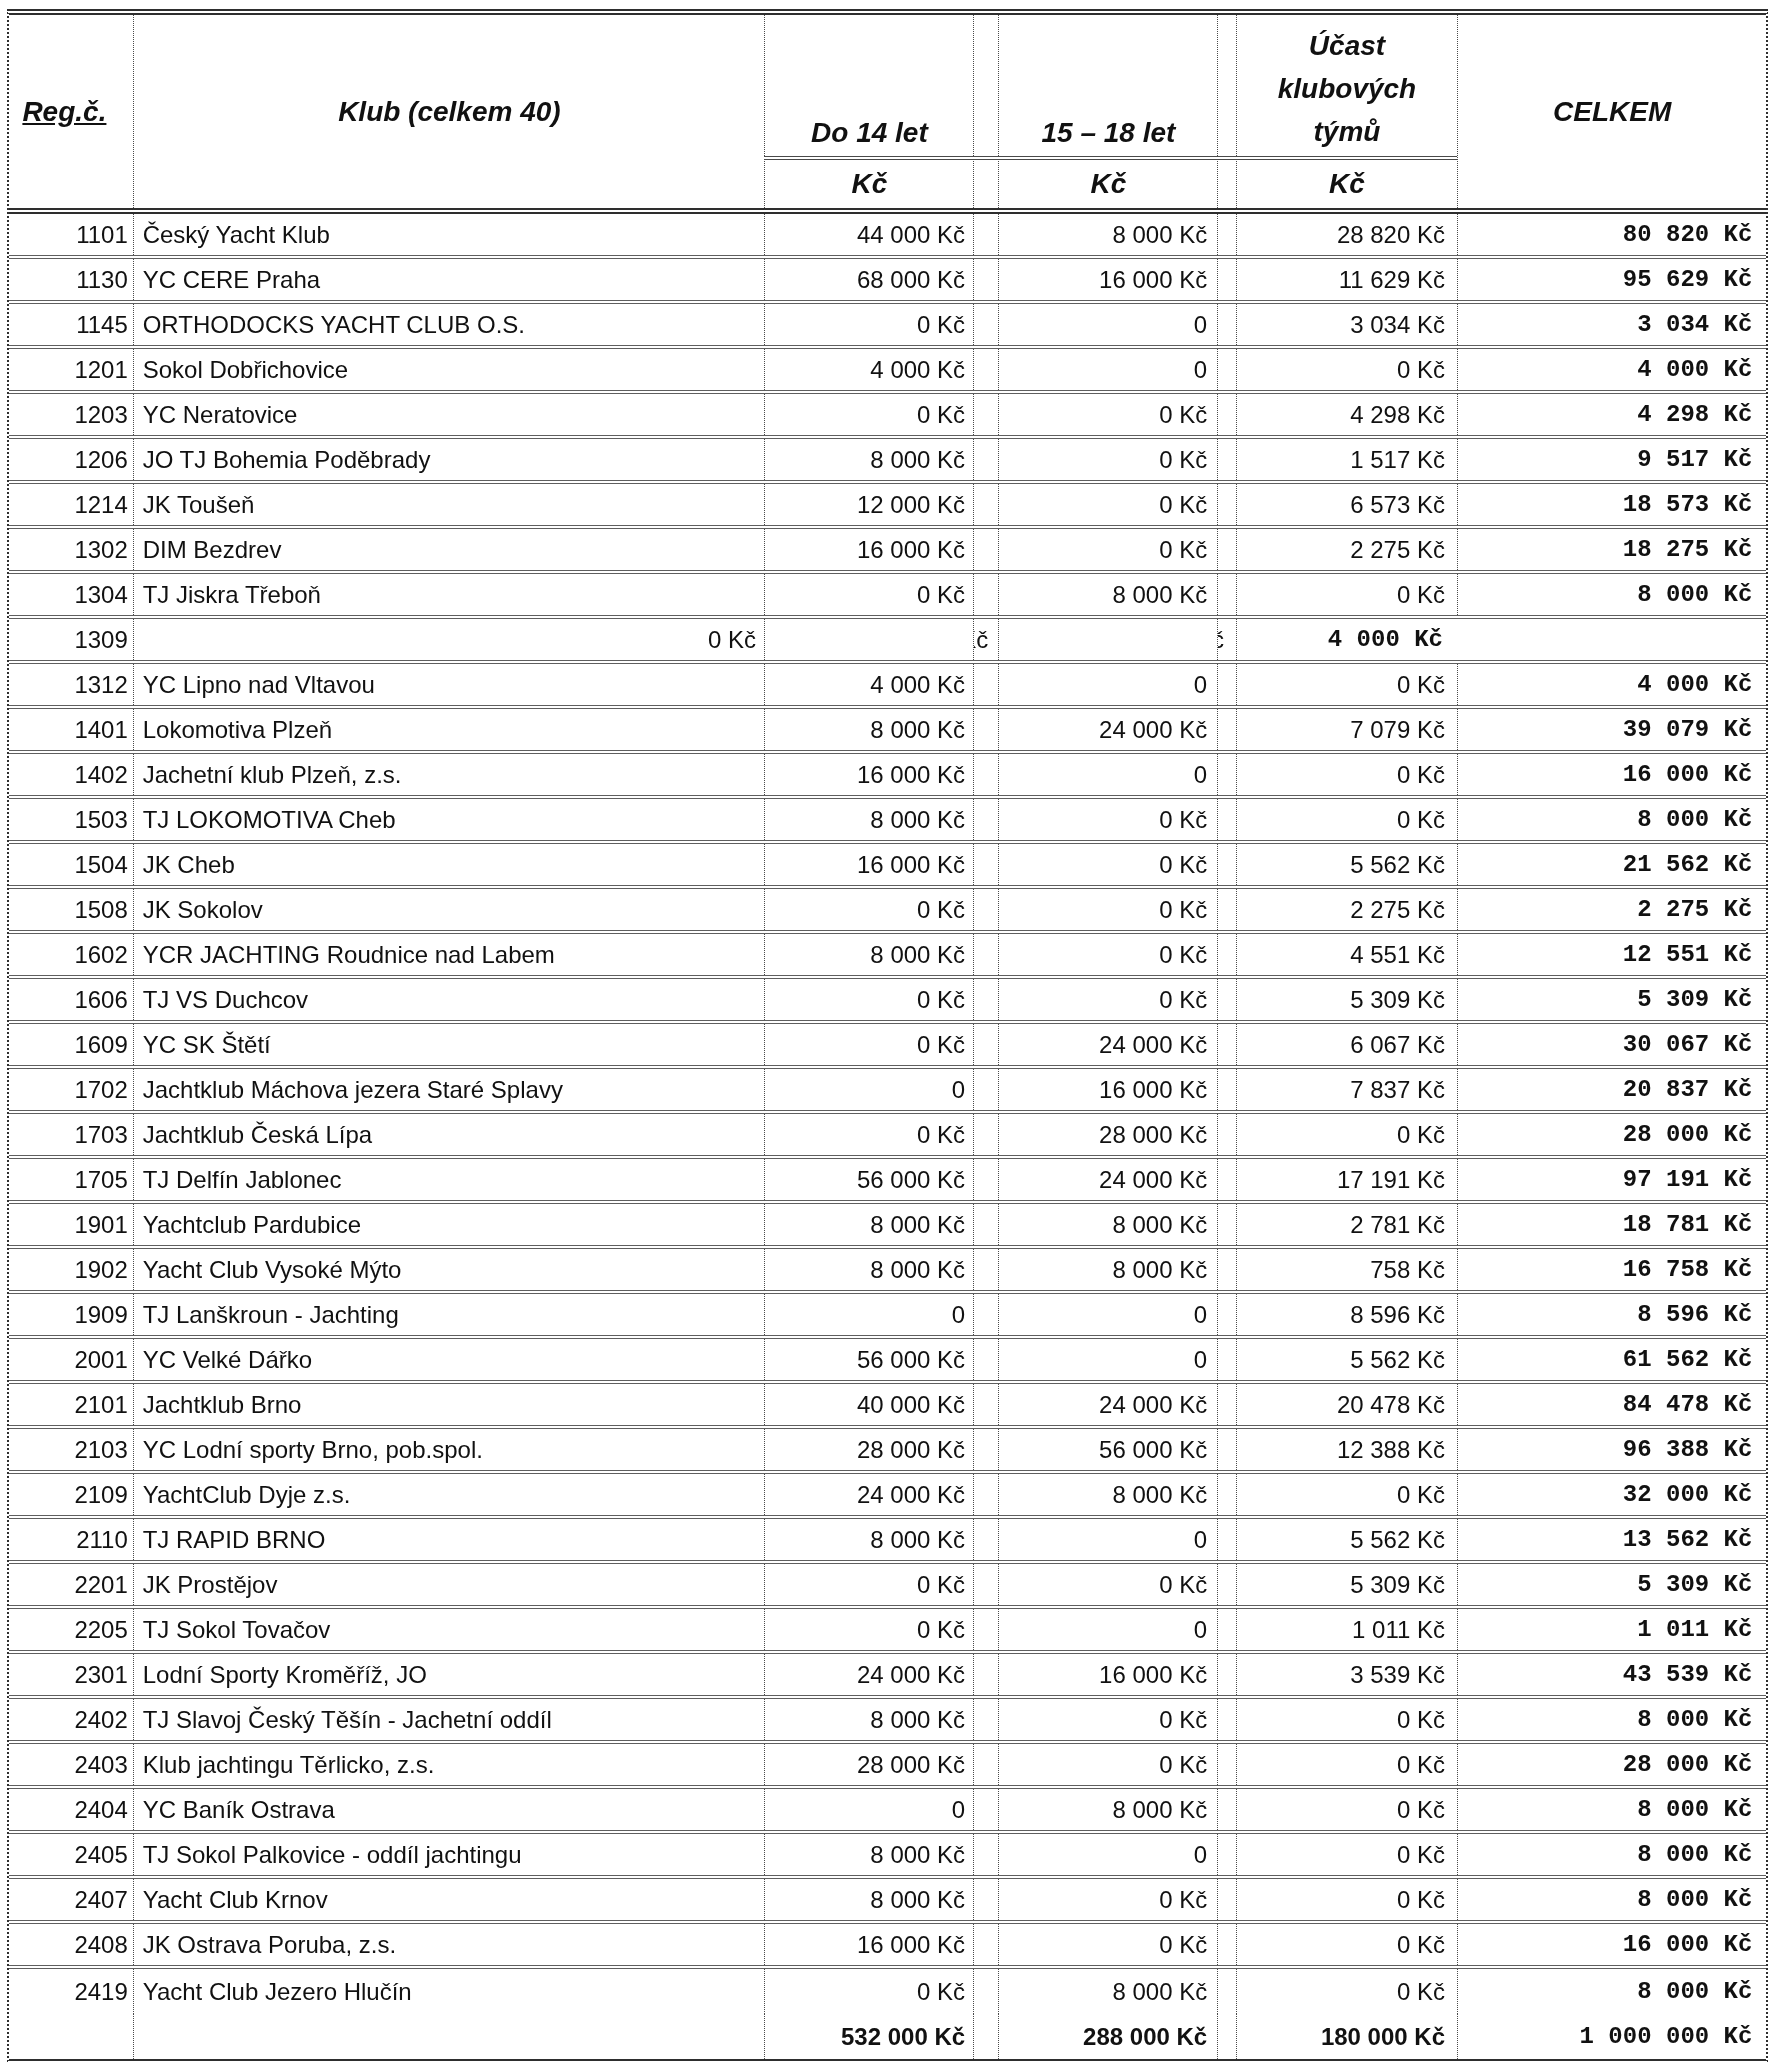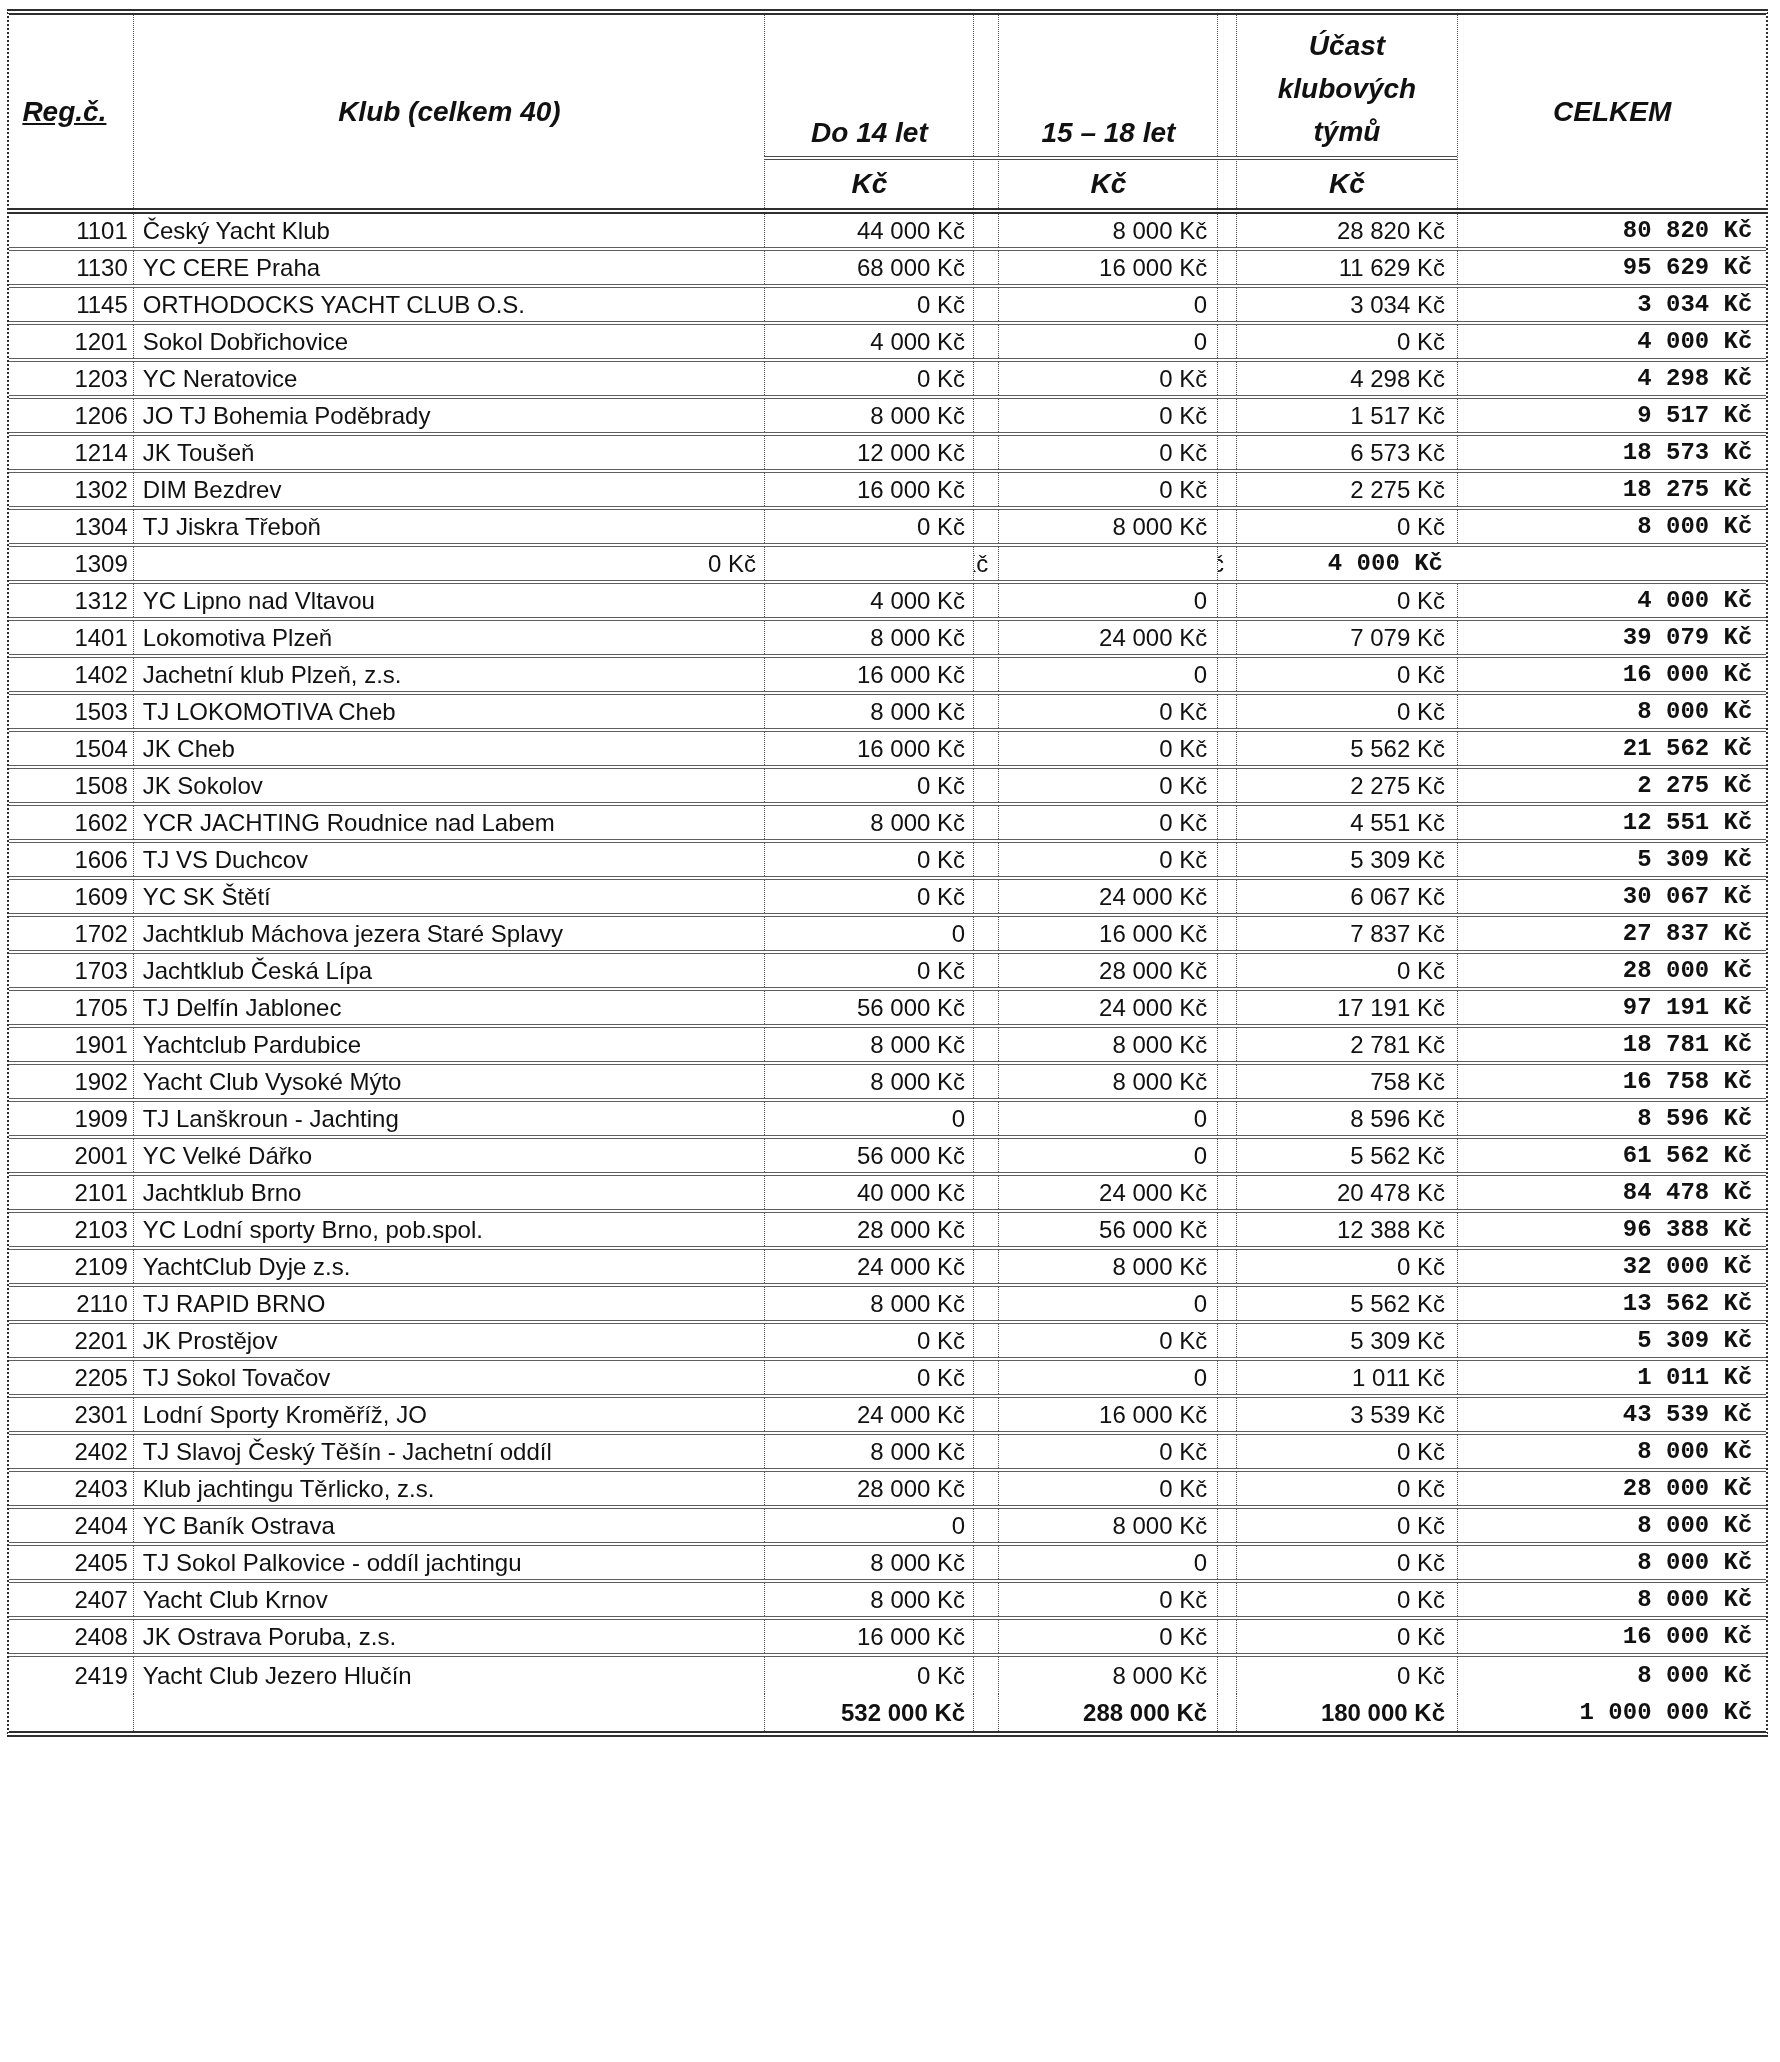--- a/index.html
+++ b/index.html
@@ -45,21 +45,21 @@
   .h-kc{grid-row:2;border-top:4.6px double #4a4a4a;display:flex;align-items:center;justify-content:center;text-align:center;}
   .h-kc.k1{grid-column:3;}
   .h-kcsp1{grid-column:4;grid-row:2;border-top:4.6px double #4a4a4a;border-left:1.9px dotted #4a4a4a;}
   .h-kc.k2{grid-column:5;}
   .h-kcsp2{grid-column:6;grid-row:2;border-top:4.6px double #4a4a4a;border-left:1.9px dotted #4a4a4a;}
   .h-kc.k3{grid-column:7;}
   
   .row{
     display:grid;
     grid-template-columns:124px 631px 209px 25px 219px 18.6px 221px auto;
-    height:37px;
+    height:45px;
     box-sizing:border-box;
     border-bottom:4.6px double #5f5f5f;
   }
   .row:last-child{border-bottom:none;}
   .cell{
     box-sizing:border-box;
     border-left:1.9px dotted #4a4a4a;
     display:flex;
     align-items:center;
     font-size:24px;
@@ -287,21 +287,21 @@
         <div class="cell num celkem">30 067 Kč</div>
       </div>
       <div class="row">
         <div class="cell reg">1702</div>
         <div class="cell klub">Jachtklub Máchova jezera Staré Splavy</div>
         <div class="cell num do14">0</div>
         <div class="cell sp"></div>
         <div class="cell num v1518">16 000 Kč</div>
         <div class="cell sp"></div>
         <div class="cell num ucast">7 837 Kč</div>
-        <div class="cell num celkem">27 837 Kč</div>
+        <div class="cell num celkem">20 837 Kč</div>
       </div>
       <div class="row">
         <div class="cell reg">1703</div>
         <div class="cell klub">Jachtklub Česká Lípa</div>
         <div class="cell num do14">0 Kč</div>
         <div class="cell sp"></div>
         <div class="cell num v1518">28 000 Kč</div>
         <div class="cell sp"></div>
         <div class="cell num ucast">0 Kč</div>
         <div class="cell num celkem">28 000 Kč</div>

